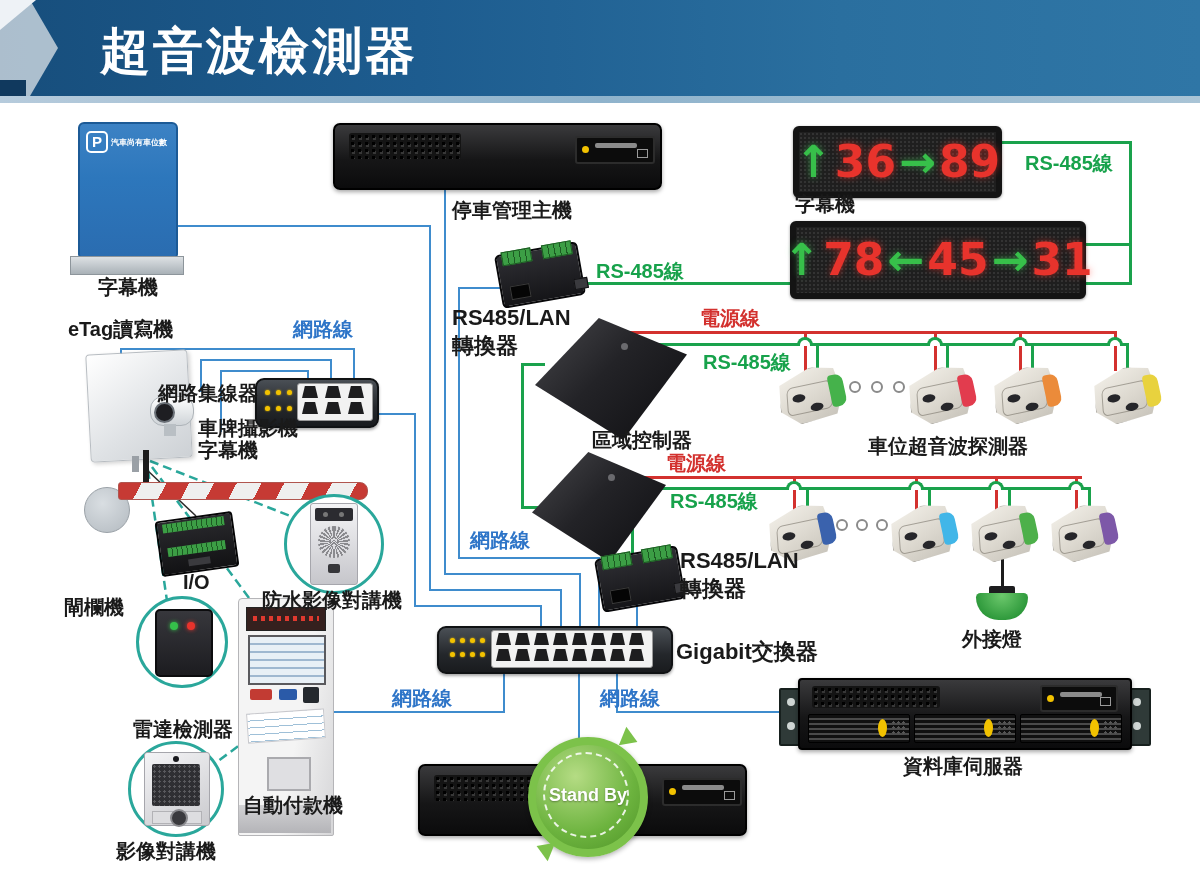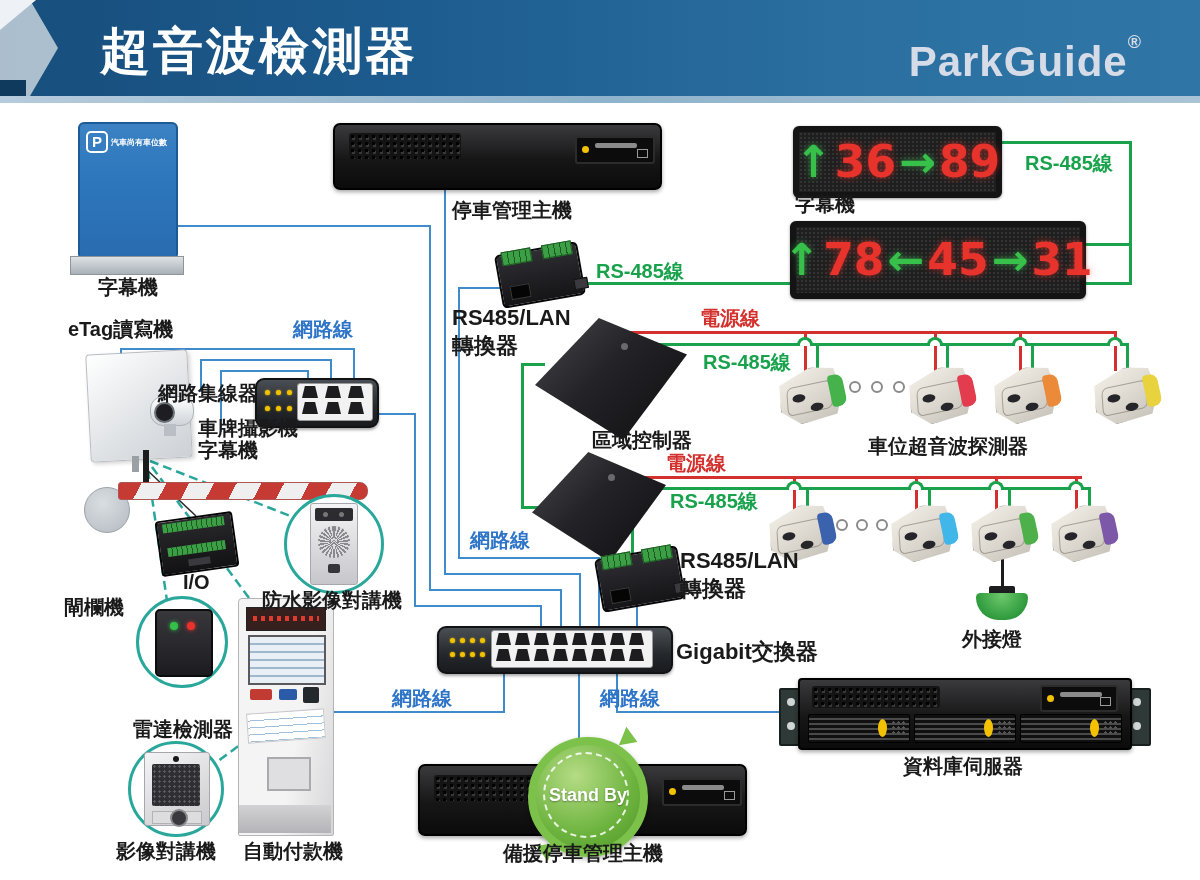--- a/index.html
+++ b/index.html
@@ -88,21 +88,20 @@
 </head>
 <body>
 
 <div id="stage">
 
   <div id="hdr">
     <div class="chev1"></div>
     <div class="chev2"></div>
     <div class="chev3"></div>
     <div id="hdr-title">超音波檢測器</div>
-    <div id="brand"><span>ParkGuide</span><sup>®</sup></div>
   </div>
   <div id="hdr-strip"></div>
 
   <svg class="ab" width="1200" height="880" style="left:0;top:0;z-index:3">
     <line x1="150" y1="461" x2="298" y2="519" stroke="#2aa79b" stroke-width="2.5" stroke-dasharray="9 5"></line>
     <line x1="148" y1="470" x2="167" y2="601" stroke="#2aa79b" stroke-width="2.5" stroke-dasharray="9 5"></line>
     <line x1="152" y1="467" x2="292" y2="656" stroke="#2aa79b" stroke-width="2.5" stroke-dasharray="9 5"></line>
     <line x1="283" y1="713" x2="210" y2="767" stroke="#2aa79b" stroke-width="2.5" stroke-dasharray="9 5"></line>
     <line x1="147" y1="470" x2="196" y2="516" stroke="#2b2b2b" stroke-width="1.5"></line>
   </svg>
@@ -211,21 +210,21 @@
       <div class="ab" style="left:6px;top:8px;width:66px;height:5px;background:repeating-linear-gradient(90deg,#e0392f 0 4px,transparent 4px 8px);"></div>
     </div>
     <div class="ab" style="left:9px;top:36px;width:74px;height:46px;background:#e8f0f6;border:2px solid #5a5a5e;background-image:repeating-linear-gradient(#e8f0f6 0 6px,#9fb8d0 6px 8px);"></div>
     <div class="ab" style="left:11px;top:90px;width:22px;height:11px;background:#c23b33;border-radius:2px;"></div>
     <div class="ab" style="left:40px;top:90px;width:18px;height:11px;background:#2a5aa8;border-radius:2px;"></div>
     <div class="ab" style="left:64px;top:88px;width:16px;height:16px;background:#24292e;border-radius:2px;"></div>
     <div class="ab" style="left:8px;top:112px;width:76px;height:28px;background:#ffffff;border:1px solid #c8c8cc;transform:rotate(-4deg);background-image:repeating-linear-gradient(#fff 0 6px,#9fc0d8 6px 7px);"></div>
     <div class="ab" style="left:28px;top:158px;width:40px;height:30px;background:#dfdfe2;border:2px solid #aaaaae;"></div>
     <div class="ab" style="left:0px;top:206px;width:92px;height:28px;background:linear-gradient(#d2d2d4,#b4b4b8);"></div>
   </div>
-  <div class="lb" style="left:243px;top:838px;">自動付款機</div>
+  <div class="lb" style="left:243px;top:792px;">自動付款機</div>
 
   <div class="conv" style="left:498px;top:248px;transform:rotate(-10deg);">
     <div class="tb1"></div>
     <div class="tb2"></div>
     <div class="pt"></div>
     <div class="earr"></div>
   </div>
   <div class="lb" style="left:452px;top:305px;font-size:22px;">RS485/LAN</div>
   <div class="lb" style="left:452px;top:331px;font-size:22px;">轉換器</div>
   <div class="lb green" style="left:596px;top:258px;">RS-485線</div>
@@ -270,21 +269,20 @@
         <div class="slot"></div>
         <div class="btn"></div>
     </div>
   </div>
   <div class="ab" style="left:528px;top:737px;width:104px;height:104px;border-radius:50%;background:radial-gradient(circle at 38% 30%,#b5dc84,#6cb33e 60%,#4f9428);border:8px solid #7cc24a;box-shadow:0 2px 5px rgba(0,0,0,.3);z-index:5;">
     <div class="ab" style="left:7px;top:7px;width:86px;height:86px;border:2px dashed rgba(255,255,255,.85);border-radius:50%;box-sizing:border-box;"></div>
     <div class="ab" style="left:84px;top:-14px;width:0;height:0;border-left:10px solid transparent;border-right:10px solid transparent;border-bottom:16px solid #7cc24a;transform:rotate(112deg);"></div>
     <div class="ab" style="left:-2px;top:96px;width:0;height:0;border-left:10px solid transparent;border-right:10px solid transparent;border-bottom:16px solid #7cc24a;transform:rotate(-68deg);"></div>
     <div class="ab" style="left:0;top:40px;width:104px;text-align:center;color:#fff;font-weight:bold;font-size:18px;text-shadow:0 1px 2px rgba(0,0,0,.35);">Stand By</div>
   </div>
-  <div class="lb" style="left:503px;top:840px;">備援停車管理主機</div>
 
   <div class="ear" style="left:779px;top:688px;">
       <i style="top:8px"></i>
       <i style="top:32px"></i>
     </div>
   <div class="ear" style="left:1125px;top:688px;">
       <i style="top:8px"></i>
       <i style="top:32px"></i>
     </div>
   <div class="rack" style="left:798px;top:678px;width:330px;height:68px;border-radius:4px;">

